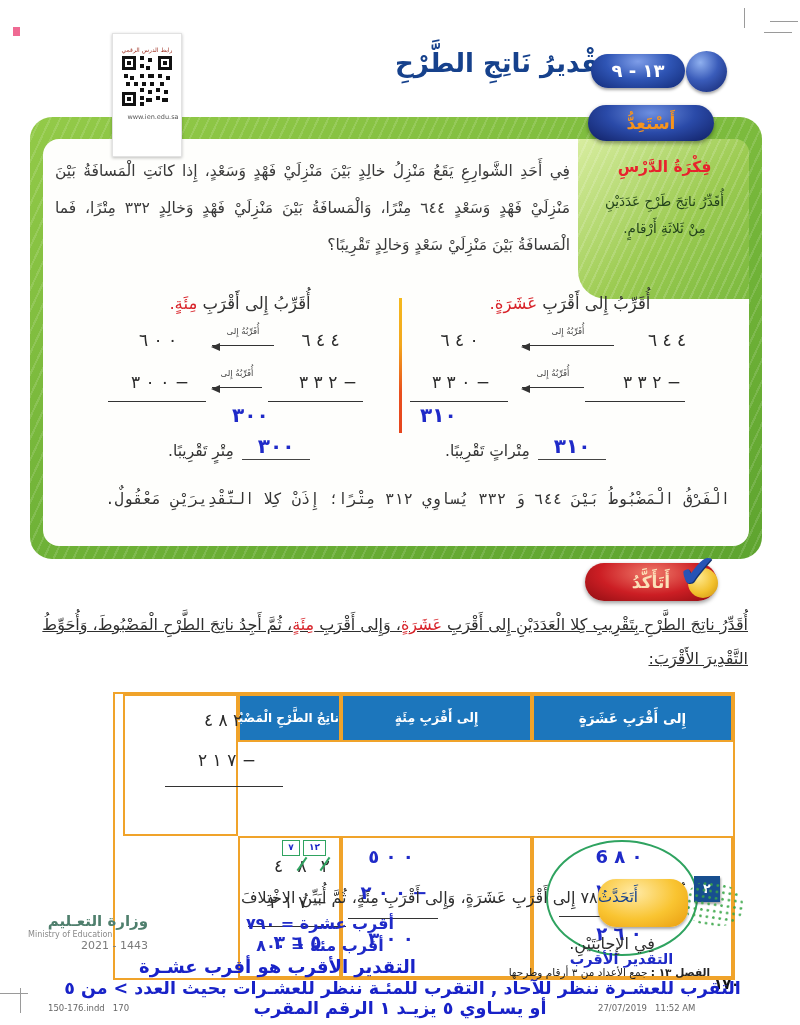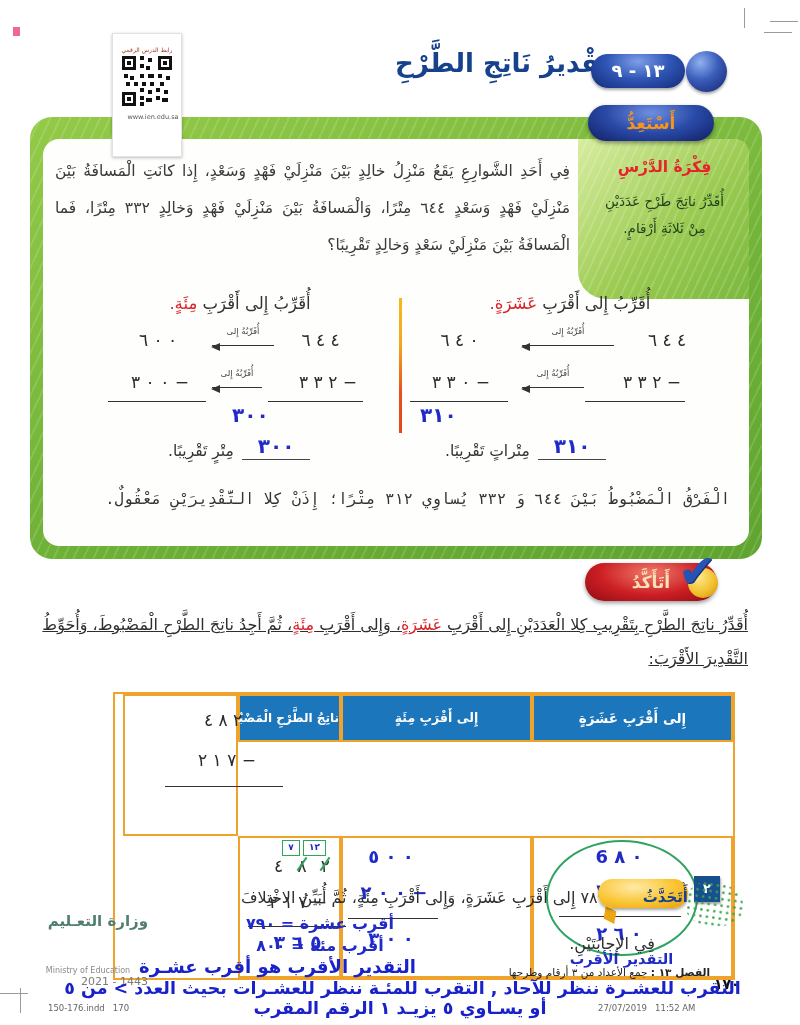--- a/index.html
+++ b/index.html
@@ -84,24 +84,24 @@
       border:2px solid #f0a32a;height:44px;line-height:44px;}
   .td{position:relative;background:#fff;border:2px solid #f0a32a;height:138px;font-size:16px;color:#2b2b2b;}
   .bluenum{color:#1f2ac8;font-weight:bold;font-size:18px;letter-spacing:3px;text-align:center;}
   .circle{border:2px solid #2fa360;border-radius:50%;}
   .carrybox{border:1.5px solid #2fa360;color:#1f2ac8;font-size:9px;font-weight:bold;text-align:center;line-height:13px;background:#fff;}
   .digit{position:relative;display:inline-block;width:18px;text-align:center;}
   .slash{position:absolute;left:1px;top:7px;width:16px;height:2px;background:#2fa360;transform:rotate(-55deg);}
   .note{color:#1f2ac8;font-weight:bold;font-size:14.5px;text-align:center;}
 
   
-  .talk-bubble{left:598px;top:879px;width:90px;height:29px;border-radius:18px;z-index:3;
+  .talk-bubble{left:598px;top:879px;width:90px;height:48px;border-radius:18px;z-index:3;
      background:radial-gradient(ellipse at 40% 28%,#ffeaa6 0%,#f9c431 55%,#e99c0e 100%);
-     box-shadow:0 2px 3px rgba(0,0,0,.35);color:#16418c;font-weight:bold;font-size:15px;
-     line-height:36px;text-align:right;}
+     box-shadow:0 2px 3px rgba(0,0,0,.35);color:#16418c;font-weight:normal;font-size:15px;
+     line-height:36px;text-align:left;}
   .bubble-tail{left:604px;top:909px;width:12px;height:12px;z-index:2;transform:rotate(28deg) skew(18deg);
      background:#eda714;}
   .talk-text{font-size:16px;color:#2e2e2e;text-align:right;}
   .dots{background-image:radial-gradient(circle,#3aa648 1.1px,rgba(0,0,0,0) 1.5px);
      background-size:6.5px 6.5px;border-radius:45% 55% 50% 40%;transform:rotate(8deg);opacity:.9;}
 
   
   .ministry-name{color:#4f7f6d;font-weight:bold;font-size:15px;letter-spacing:1px;}
   .ministry-en{color:#8a8a8a;font-size:8px;}
   .ministry-years{color:#7a7a7a;font-size:11px;}
@@ -288,21 +288,21 @@
   <div class="abs bubble-tail"></div>
   <div class="abs talk-bubble">أَتَحَدَّثُ</div>
   <div class="abs talk-text" style="left:95px;top:888px;width:590px;">أُقَرِّبُ الْعَدَدَ ٧٨٩ إِلى أَقْرَبِ عَشَرَةٍ، وَإِلى أَقْرَبِ مِئَةٍ، ثُمَّ أُبَيِّنُ الاخْتِلافَ</div>
   <div class="abs dots" style="left:686px;top:882px;width:58px;height:44px;"></div>
   <div class="abs talk-text" style="left:520px;top:934px;width:135px;">فِي الإِجابَتَيْنِ.</div>
   <div class="abs hand" style="left:225px;top:914px;width:190px;font-size:16px;text-align:center;">أقرب عشرة = ٧٩٠</div>
   <div class="abs hand" style="left:225px;top:936px;width:190px;font-size:16px;text-align:center;">أقرب مئة = ٨٠٠</div>
 
   <div class="abs" style="left:28px;top:912px;width:120px;text-align:right;">
     <div class="ministry-name">وزارة التعـليم</div>
-    <div class="ministry-en ltr" style="text-align:center;margin-top:36px;">Ministry of Education</div>
+    <div class="ministry-en ltr" style="text-align:left;">Ministry of Education</div>
     <div class="ministry-years ltr" style="text-align:right;">2021 - 1443</div>
   </div>
 
   <div class="abs" style="left:714px;top:976px;font-size:14px;font-weight:bold;color:#111;">١٧٠</div>
   <div class="abs chapter" style="left:425px;top:966px;width:285px;text-align:right;">
     <span style="font-weight:bold;">الفصل ١٣ :</span><span> جمع الأعداد من ٣ أرقام وطرحها</span>
   </div>
   <div class="abs foot-hand" style="left:125px;top:956px;width:305px;font-size:18px;text-align:center;">التقدير الأقرب هو أقرب عشـرة</div>
   <div class="abs foot-hand" style="left:45px;top:978px;width:715px;font-size:17.5px;text-align:center;">التقرب للعشـرة ننظر للآحاد , التقرب للمئـة ننظر للعشـرات بحيث العدد &gt; من ٥</div>
   <div class="abs foot-hand" style="left:225px;top:998px;width:350px;font-size:17.5px;text-align:center;">أو يسـاوي ٥ يزيـد ١ الرقم المقرب</div>

